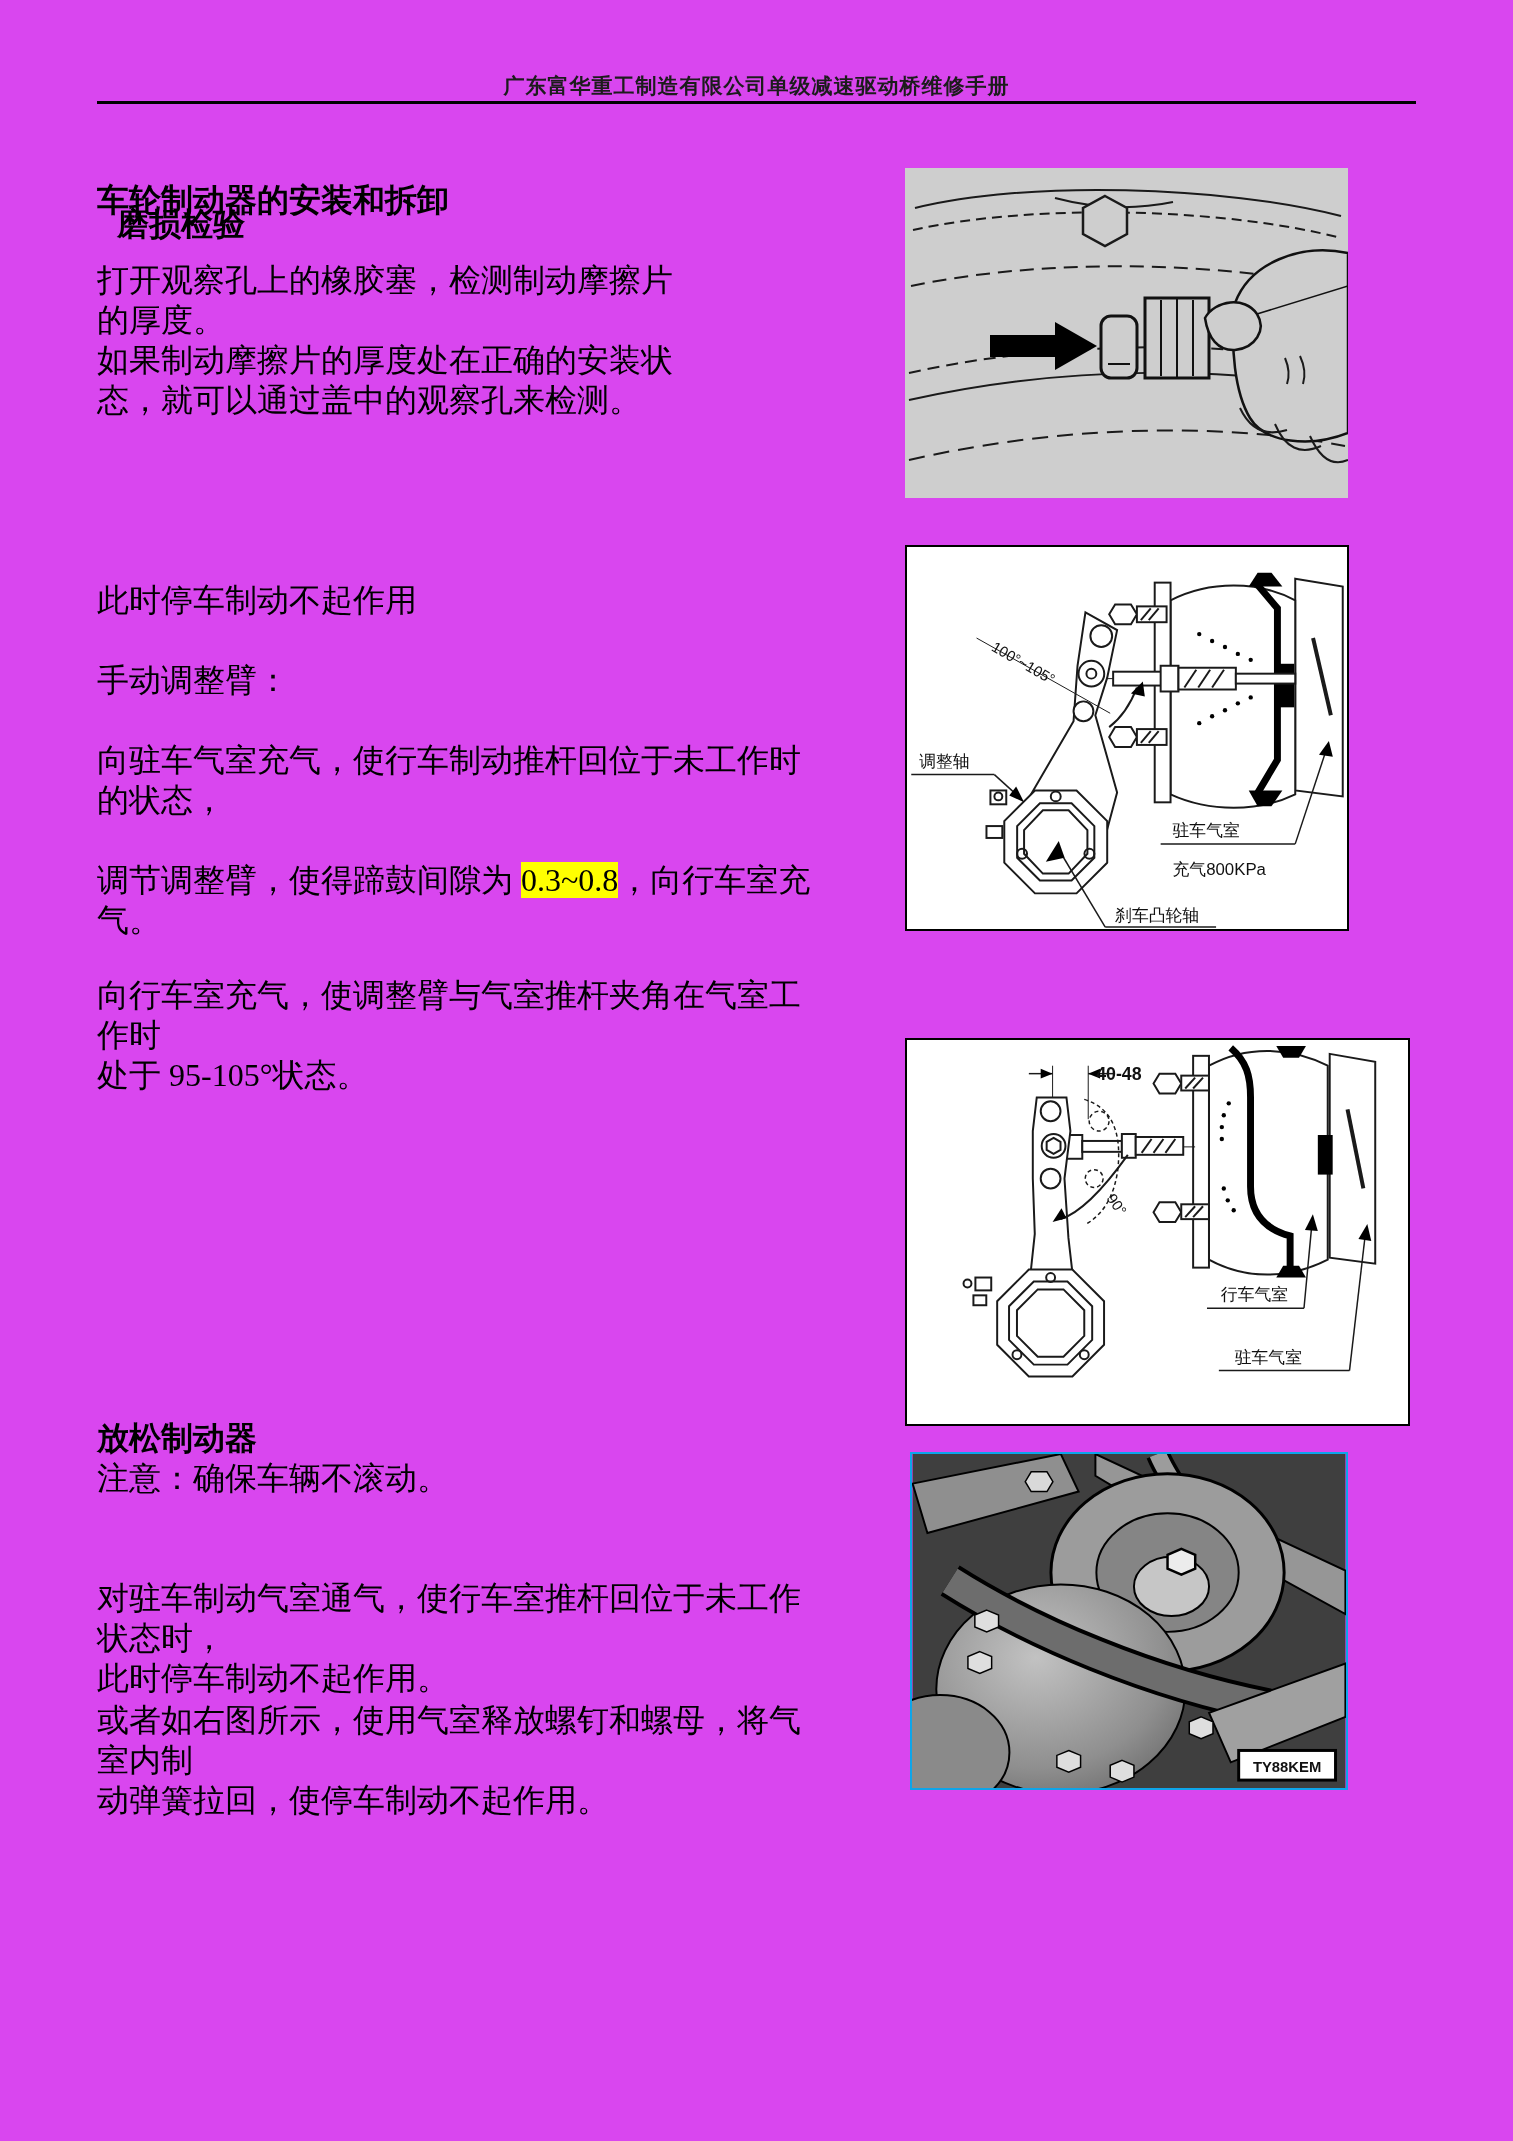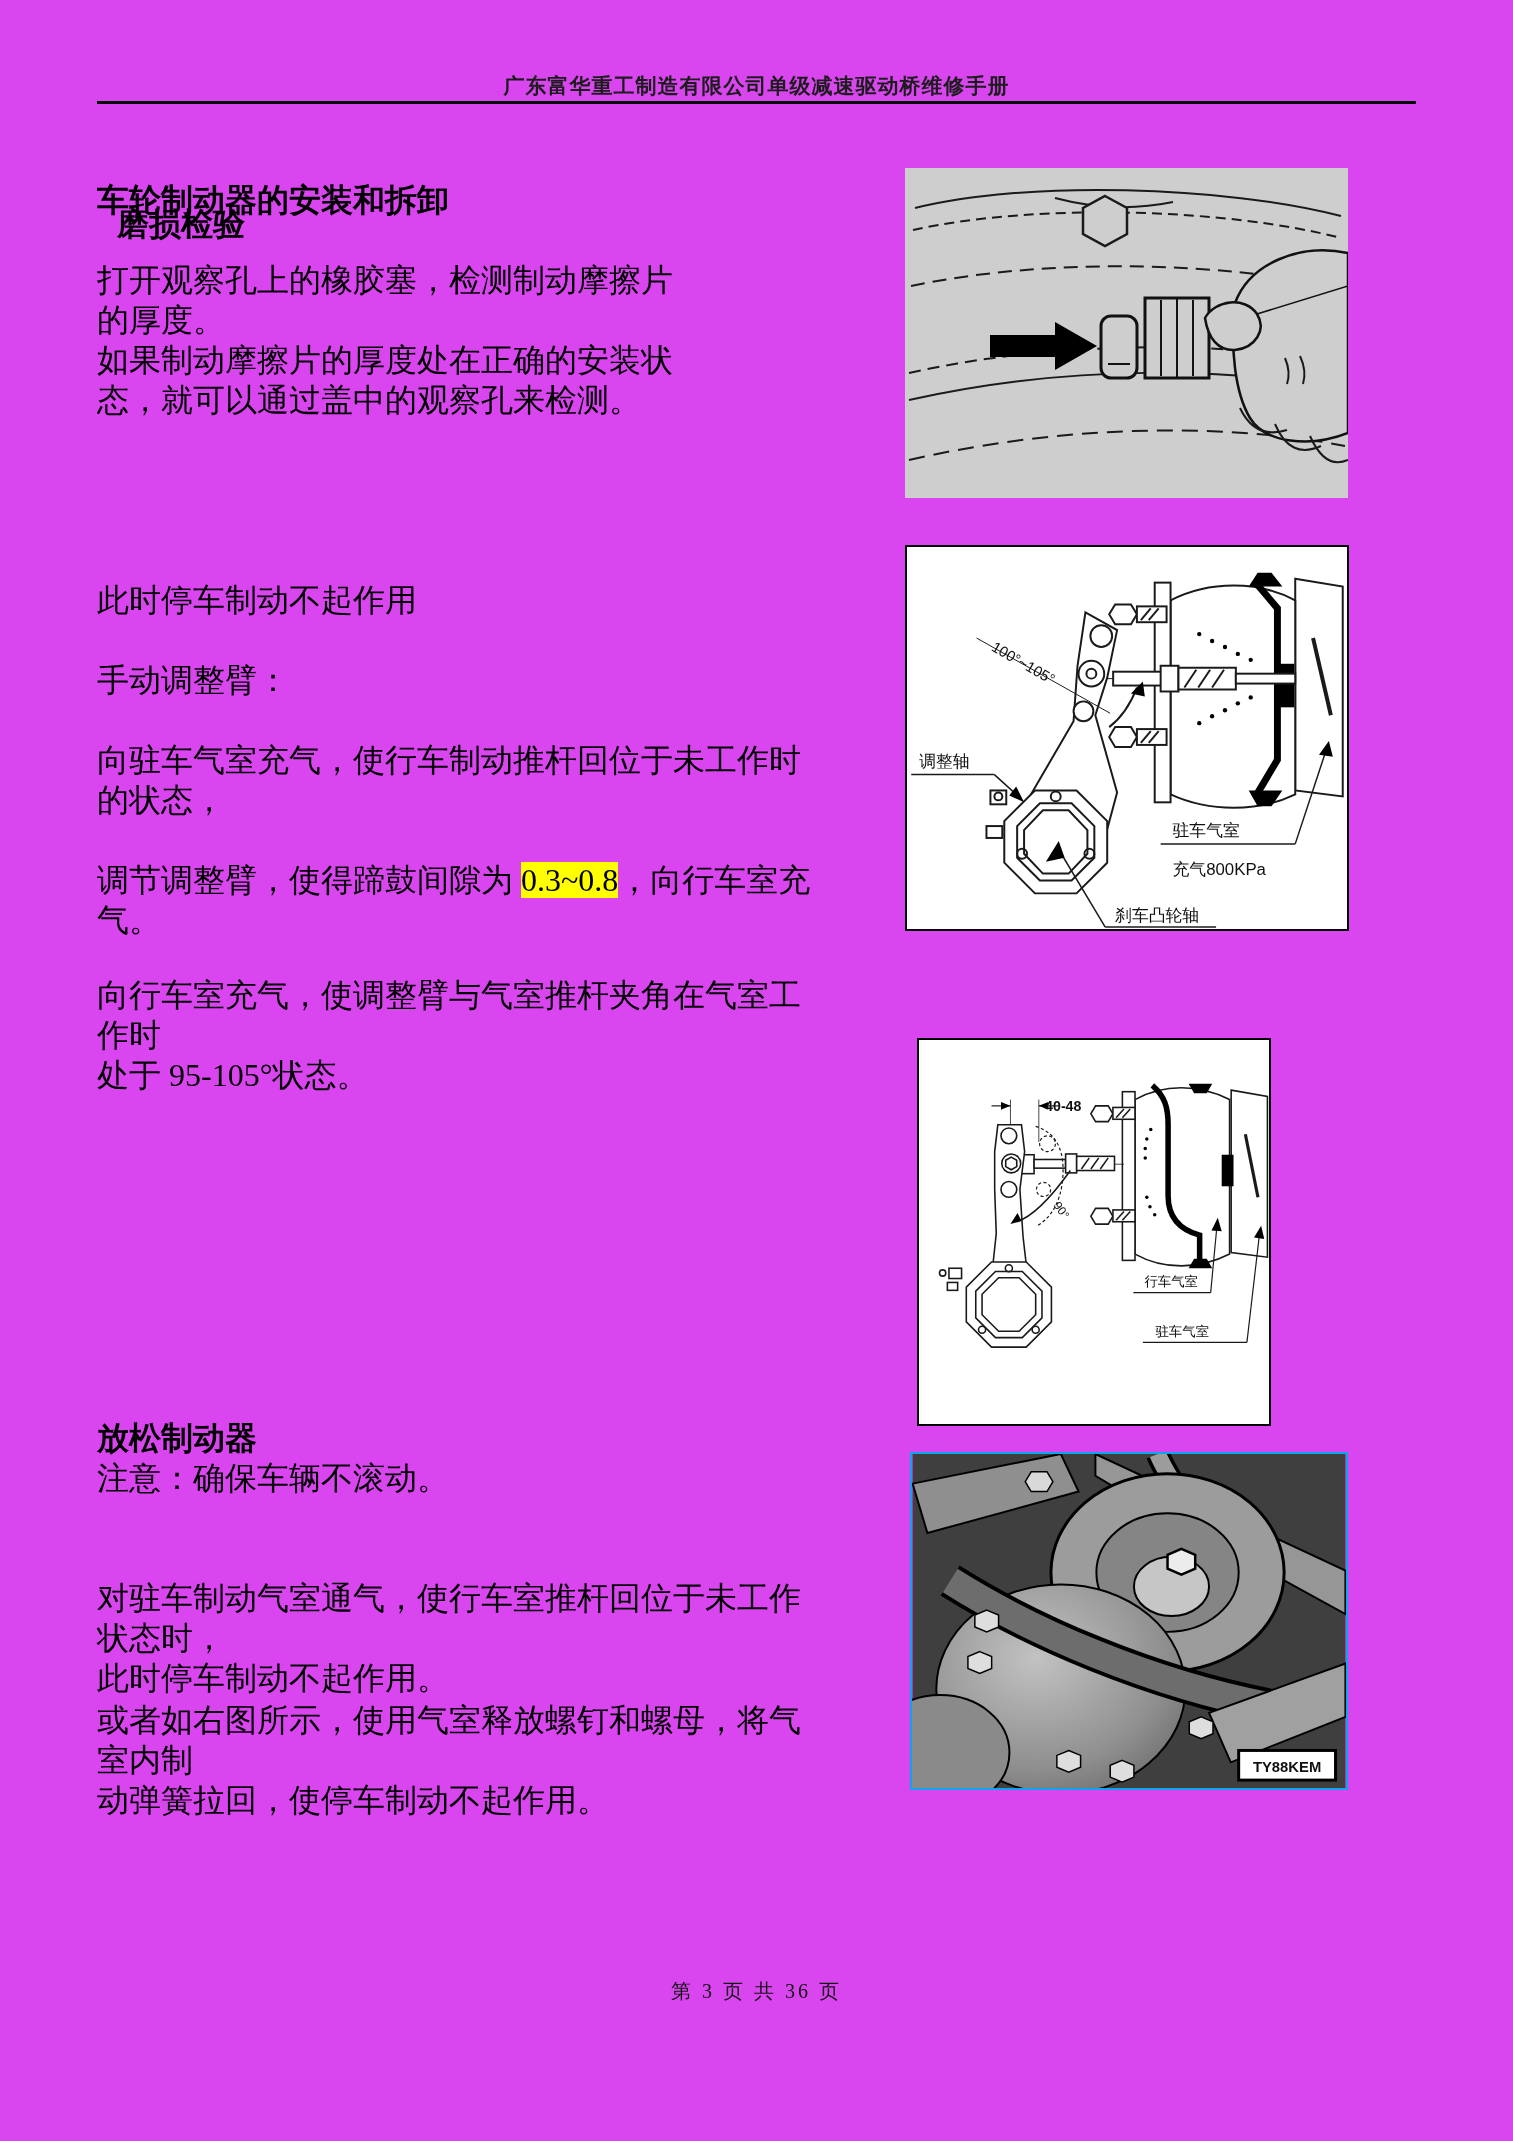--- a/index.html
+++ b/index.html
@@ -159,21 +159,21 @@
       <line x1="256" y1="300" x2="392" y2="300" stroke="#1a1a1a" stroke-width="1.5"></line>
       <line x1="392" y1="300" x2="423" y2="206" stroke="#1a1a1a" stroke-width="1.5"></line>
       <polygon points="426,196 416,210 430,212" fill="#000"></polygon>
       <text x="268" y="331" font-size="17">充气800KPa</text>
       <text x="210" y="378" font-size="17">刹车凸轮轴</text>
       <line x1="200" y1="384" x2="312" y2="384" stroke="#1a1a1a" stroke-width="1.5"></line>
       <line x1="200" y1="384" x2="158" y2="314" stroke="#1a1a1a" stroke-width="1.5"></line>
     </svg>
   </div>
 
-  <div class="fig fig-line" style="left:905px;top:1038px;width:354px;height:388px;margin-left:12px;">
+  <div class="fig fig-line" style="left:905px;top:1038px;width:505px;height:388px;">
     <svg viewBox="0 0 444 388">
 
       <line x1="116" y1="26" x2="116" y2="176" stroke="#1a1a1a" stroke-width="1"></line>
       <line x1="152" y1="26" x2="152" y2="80" stroke="#1a1a1a" stroke-width="1"></line>
       <line x1="92" y1="34" x2="116" y2="34" stroke="#1a1a1a" stroke-width="1.5"></line>
       <polygon points="116,34 104,29 104,39" fill="#000"></polygon>
       <line x1="152" y1="34" x2="178" y2="34" stroke="#1a1a1a" stroke-width="1.5"></line>
       <polygon points="152,34 164,29 164,39" fill="#000"></polygon>
       <text x="160" y="40" font-size="18" font-weight="bold">40-48</text>
 
@@ -277,15 +277,14 @@
         <polygon points="68,200 80,205 80,217 68,222 56,217 56,205"></polygon>
         <polygon points="158,300 170,305 170,317 158,322 146,317 146,305"></polygon>
         <polygon points="212,310 224,315 224,327 212,332 200,327 200,315"></polygon>
         <polygon points="292,266 304,271 304,283 292,288 280,283 280,271"></polygon>
       </g>
       <rect x="330" y="300" width="98" height="30" fill="#fff" stroke="#000" stroke-width="3"></rect>
       <text x="379" y="322" font-size="15" font-weight="bold" text-anchor="middle" fill="#111">TY88KEM</text>
     </svg>
   </div>
 
-  <div class="footer">第 3 页 共 36 页</div>
 
 </div>
 
 </body></html>

